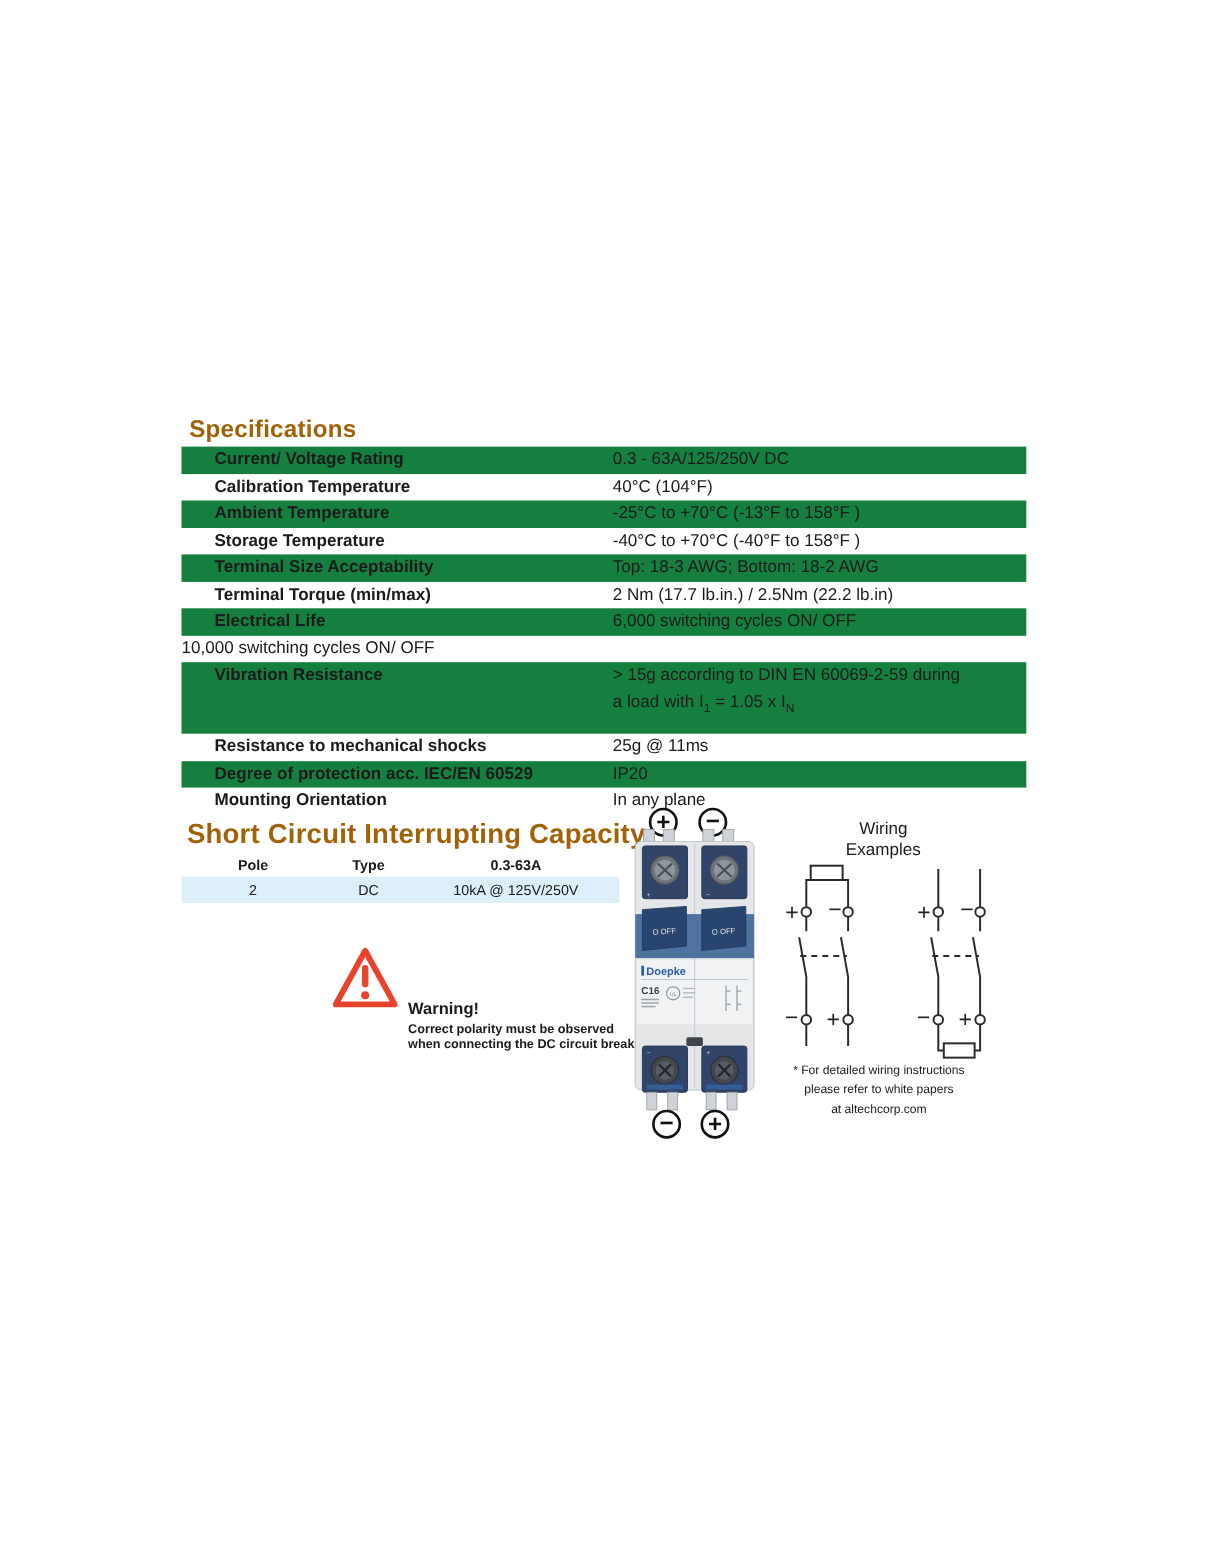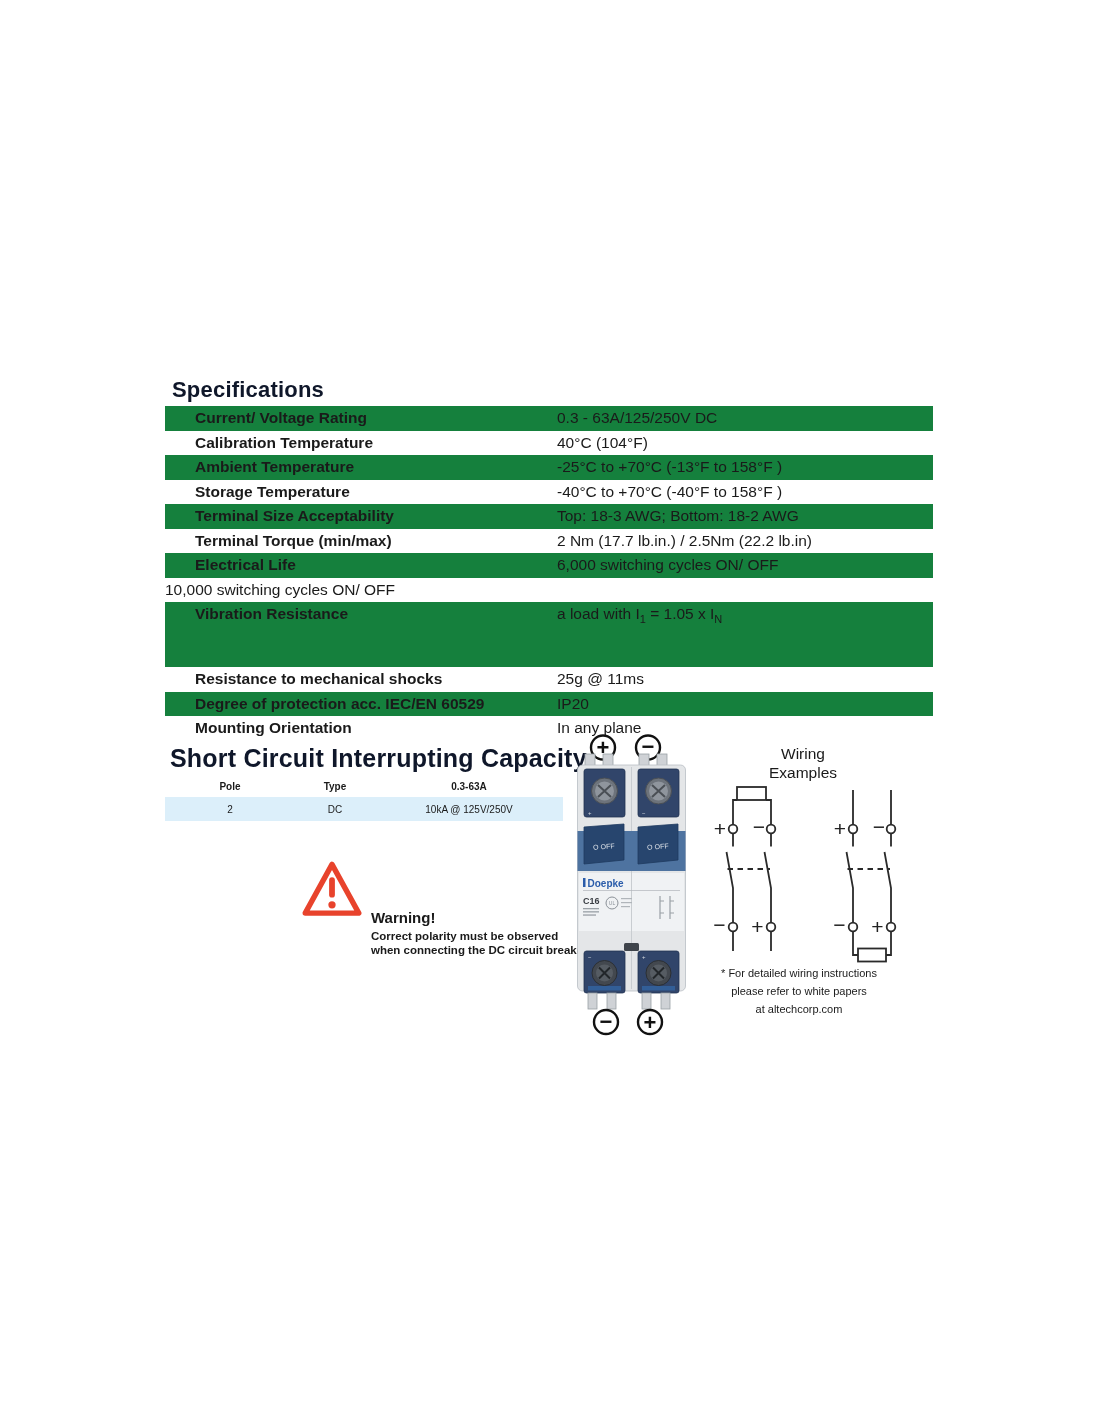--- a/index.html
+++ b/index.html
@@ -1,36 +1,36 @@
 <!DOCTYPE html>
 <html><head>
 <meta charset="utf-8">
 <style>
   html,body{margin:0;padding:0;background:#ffffff;}
   .page{position:relative;width:1100px;height:1422px;background:#ffffff;
         font-family:"Liberation Sans",sans-serif;color:#1a1a1a;overflow:hidden;}
   .abs{position:absolute;}
 
   
-  .orange-heading{color:#0f172a;font-weight:bold;letter-spacing:0.2px;}
+  .orange-heading{color:#a16207;font-weight:bold;letter-spacing:0.2px;}
   .h-spec{left:172px;top:377px;font-size:22px;}
   .h-scic{left:170px;top:744px;font-size:25px;}
 
   
   .spec-table{left:165px;top:406px;width:768px;}
   .spec-row{display:flex;height:24.5px;align-items:center;font-size:15.5px;}
   .spec-row.blue{background:#15803d;}
   .spec-row.tall{height:65px;align-items:flex-start;}
   .spec-label{width:392px;padding-left:30px;box-sizing:border-box;font-weight:bold;}
   .spec-value{flex:1;}
   .spec-row.tall .spec-label,.spec-row.tall .spec-value{line-height:24.5px;}
   sub{font-size:11px;}
 
   
-  .scic-table{left:165px;top:775px;width:398px;font-size:10px;}
+  .scic-table{left:165px;top:775px;width:398px;font-size:13px;}
   .scic-head{display:flex;height:22px;align-items:center;font-weight:bold;}
   .scic-row{display:flex;height:24px;align-items:center;background:#DCEFFA;}
   .c1{width:130px;text-align:center;}
   .c2{width:80px;text-align:center;}
   .c3{width:188px;text-align:center;}
 
   
   .warning-tri{left:302px;top:861px;}
   .warning-text{left:371px;top:865px;}
   .warning-title{font-size:15px;font-weight:bold;margin-bottom:3px;margin-top:44px;}
@@ -83,20 +83,21 @@
     <div class="spec-row blue">
       <div class="spec-label">Electrical Life</div>
       <div class="spec-value">6,000 switching cycles ON/ OFF</div>
     </div>
     <div class="spec-row">
       <div class="spec-value">10,000 switching cycles ON/ OFF</div>
     </div>
     <div class="spec-row blue tall">
       <div class="spec-label">Vibration Resistance</div>
       <div class="spec-value">
+        <div>&gt; 15g according to DIN EN 60069-2-59 during</div>
         <div><span>a load with I</span><sub>1</sub><span> = 1.05 x I</span><sub>N</sub></div>
       </div>
     </div>
     <div class="spec-row">
       <div class="spec-label">Resistance to mechanical shocks</div>
       <div class="spec-value">25g @ 11ms</div>
     </div>
     <div class="spec-row blue">
       <div class="spec-label">Degree of protection acc. IEC/EN 60529</div>
       <div class="spec-value">IP20</div>

